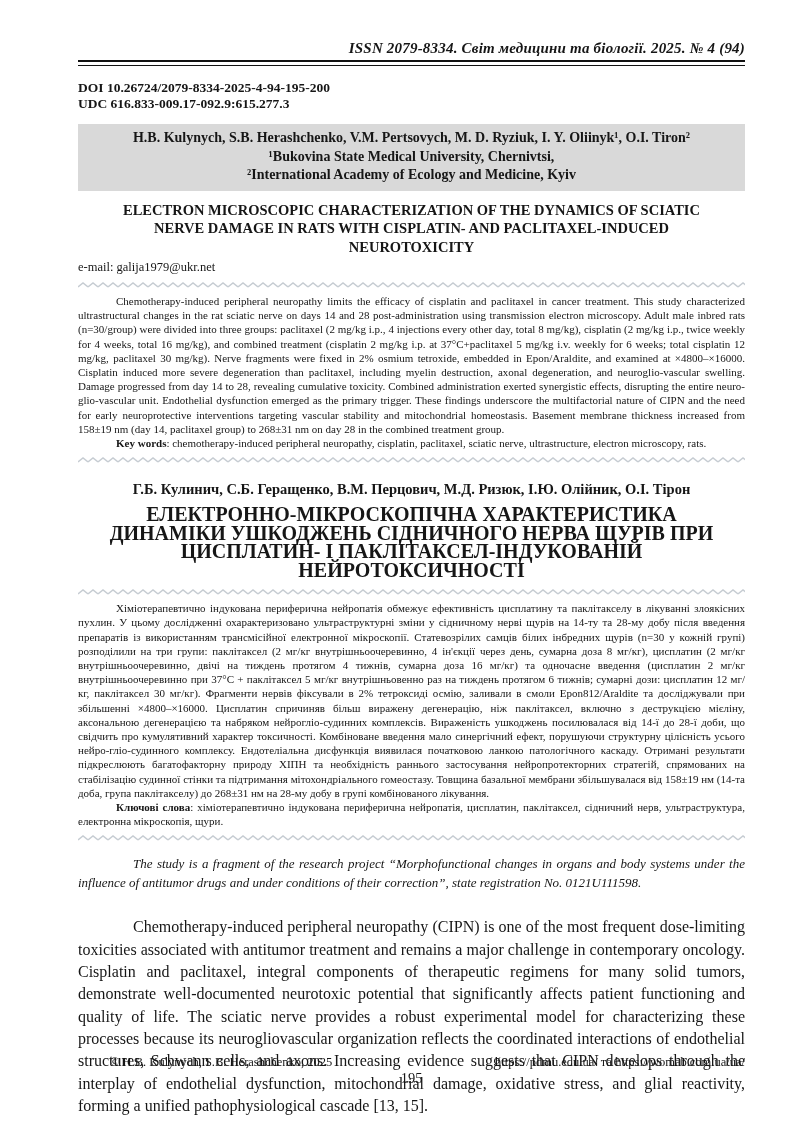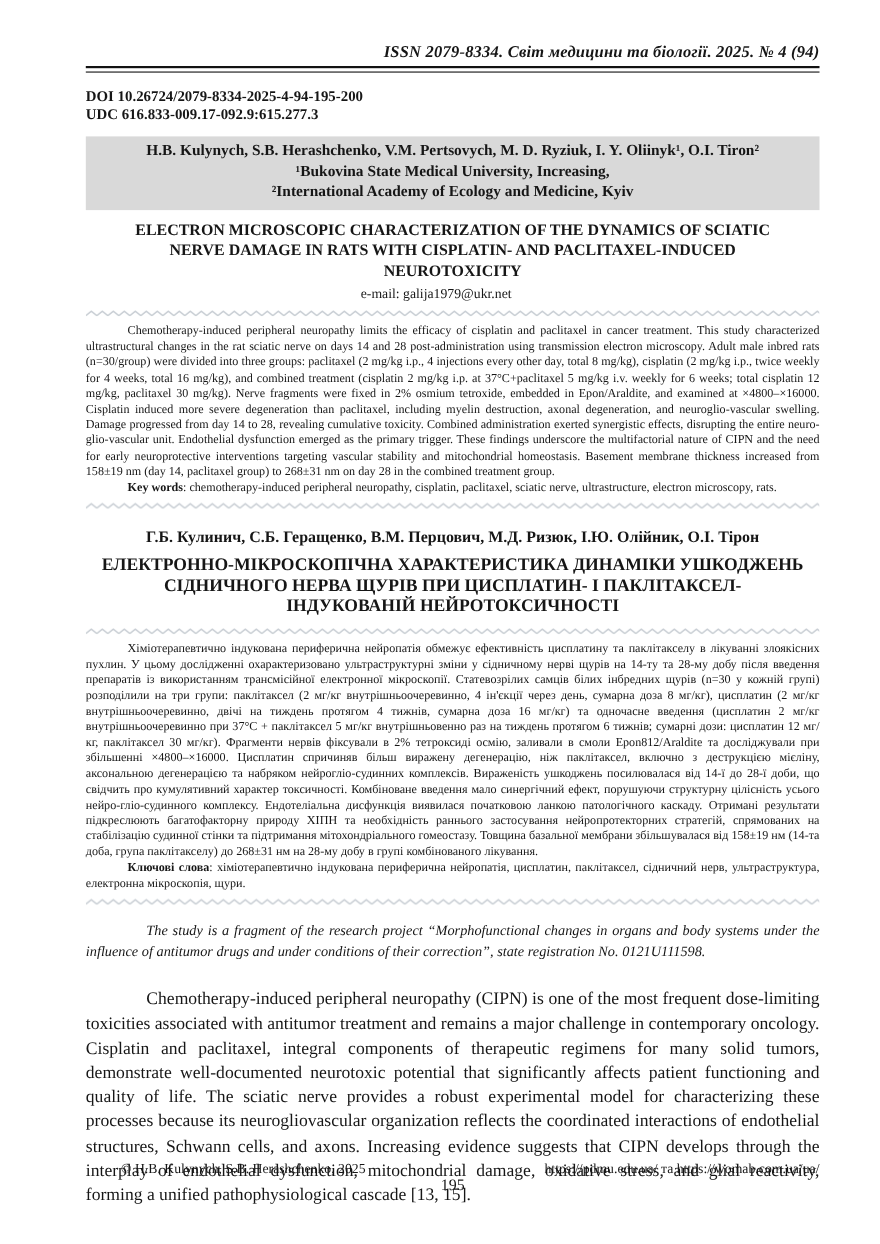--- a/index.html
+++ b/index.html
@@ -25,34 +25,34 @@
     margin-top:13px;
     padding:5px 6px 6px 6px;
     text-align:center;
     font-weight:bold;font-size:14px;line-height:18.5px;
   }
   .title-en{
     margin:10px auto 0 auto;max-width:620px;
     text-align:center;font-weight:bold;font-size:14.5px;line-height:18.5px;
   }
   .email-line{
-    margin-top:4px;text-align:center;padding-right:30px;font-size:12.5px;
+    margin-top:4px;text-align:left;padding-right:30px;font-size:12.5px;
   }
   .zigzag{display:block;margin-top:6px;}
   .abstract p{
     margin:0;font-size:11px;line-height:14.2px;
     text-align:justify;text-indent:38px;
   }
   .abstract{margin-top:5px;}
   .authors-uk{
     margin-top:16px;text-align:center;font-weight:bold;font-size:14.5px;line-height:18px;
   }
   .title-uk{
     margin:7px auto 0 auto;max-width:640px;
-    text-align:center;font-weight:bold;font-size:16px;line-height:18.5px;
+    text-align:center;font-weight:bold;font-size:20px;line-height:18.5px;
   }
   .note{
     margin-top:12px;font-style:italic;font-size:13px;line-height:19px;
     text-align:justify;text-indent:55px;
   }
   .body-text{
     margin-top:24px;font-size:16px;line-height:22.3px;
     text-align:justify;text-indent:55px;
   }
   .footer{
@@ -79,21 +79,21 @@
   <div class="issn-line">ISSN 2079-8334. Світ медицини та біології. 2025. № 4 (94)</div>
   <div class="double-rule"></div>
 
   <div class="doi-udc">
     <p>DOI 10.26724/2079-8334-2025-4-94-195-200</p>
     <p>UDC 616.833-009.17-092.9:615.277.3</p>
   </div>
 
   <div class="authors-box">
     <div>H.B. Kulynych, S.B. Herashchenko, V.M. Pertsovych, M. D. Ryziuk, I. Y. Oliinyk¹, O.I. Tiron²</div>
-    <div>¹Bukovina State Medical University, Increasing,</div>
+    <div>¹Bukovina State Medical University, Chernivtsi,</div>
     <div>²International Academy of Ecology and Medicine, Kyiv</div>
   </div>
 
   <div class="title-en">ELECTRON MICROSCOPIC CHARACTERIZATION OF THE DYNAMICS OF SCIATIC NERVE DAMAGE IN RATS WITH CISPLATIN- AND PACLITAXEL-INDUCED NEUROTOXICITY</div>
 
   <div class="email-line">e-mail: galija1979@ukr.net</div>
 
   <svg class="zigzag" width="100%" height="8">
       <rect width="100%" height="8" fill="url(#zz)"></rect>
     </svg>

